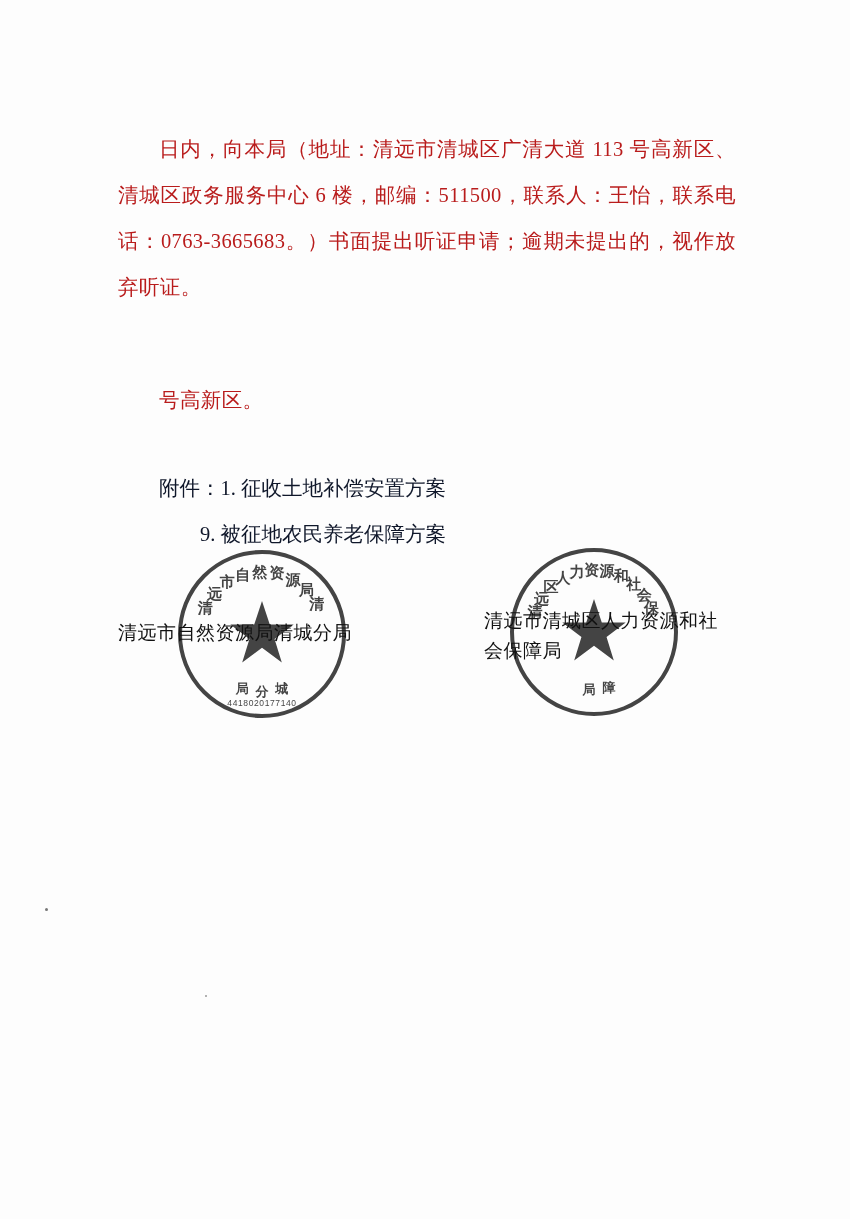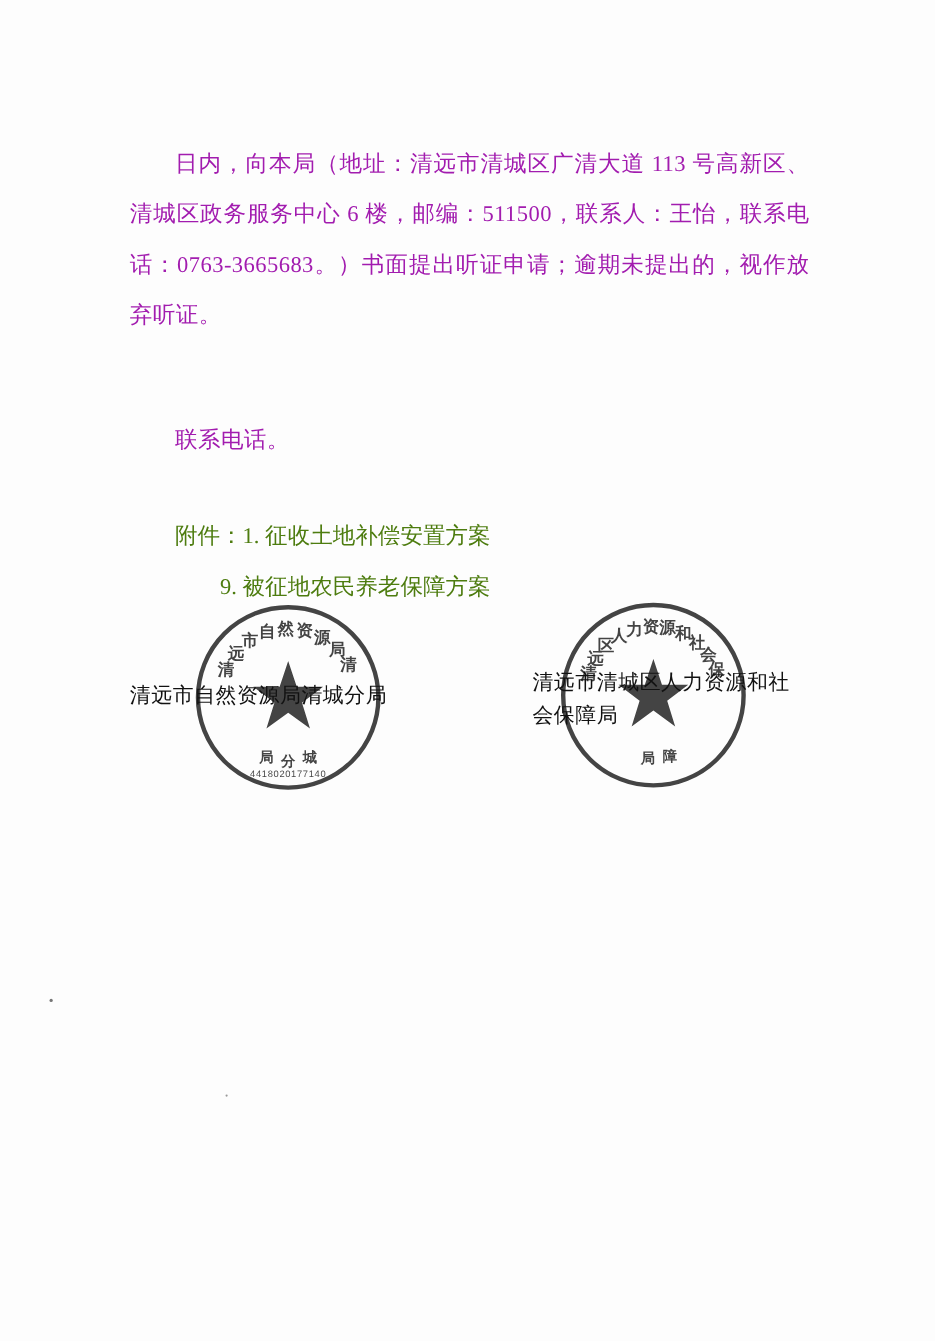--- a/index.html
+++ b/index.html
@@ -28,34 +28,34 @@
     top: 105px;
     width: 618px;
   }
 
   .para {
     font-size: 20.5px;
     line-height: 46px;
     letter-spacing: 0.4px;
     text-align: justify;
     text-justify: inter-ideograph;
-    color: #a21caf;
+    color: #b91c1c;
   }
 
   .para.indent {
     text-indent: 41px;
   }
 
   .spacer-sm { height: 26px; }
 
   .attach-block {
     margin-top: 42px;
     font-size: 20.5px;
     line-height: 46px;
-    color: #4d7c0f;
+    color: #0f172a;
   }
   .attach-line-1 { text-indent: 41px; }
   .attach-line-2 { text-indent: 82px; }
 
   
   .sign-area {
     position: absolute;
     left: 0;
     top: 530px;
     width: 850px;
@@ -157,21 +157,21 @@
   }
 </style>
 </head>
 <body>
 
 <div class="page">
 
   <div class="content">
     <p class="para indent">日内，向本局（地址：清远市清城区广清大道 113 号高新区、清城区政务服务中心 6 楼，邮编：511500，联系人：王怡，联系电话：0763-3665683。）书面提出听证申请；逾期未提出的，视作放弃听证。</p>
     <div class="spacer-sm"></div>
-    <p class="para indent">联系电话。</p>
+    <p class="para indent">号高新区。</p>
 
     <div class="attach-block">
       <div class="attach-line-1">附件：1. 征收土地补偿安置方案</div>
       <div class="attach-line-2">9. 被征地农民养老保障方案</div>
     </div>
   </div>
 
   <div class="sign-area">
 
     <div class="seal left">

